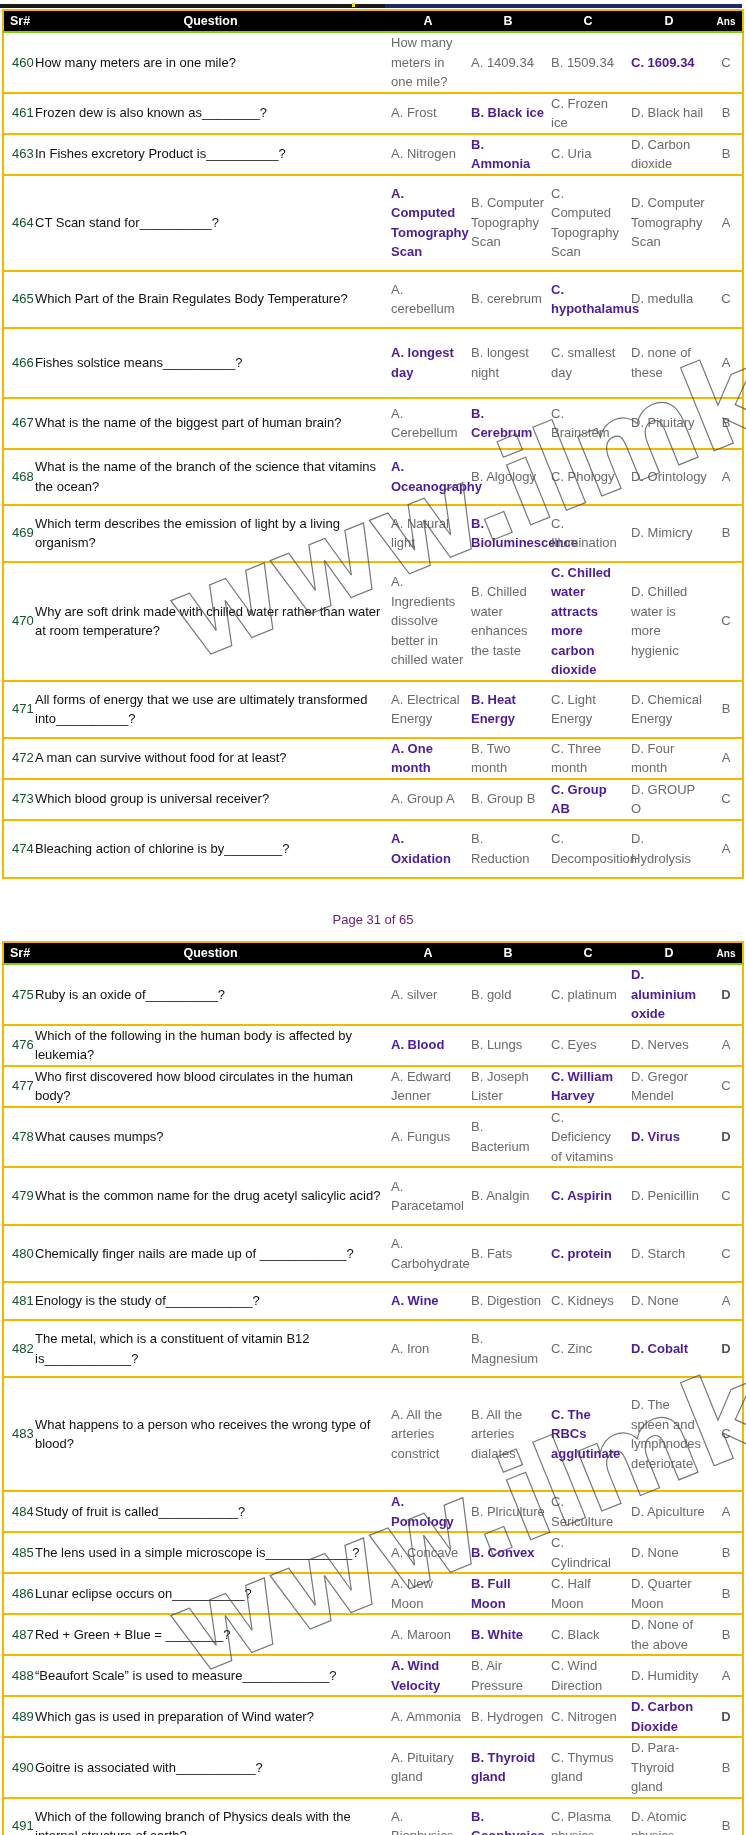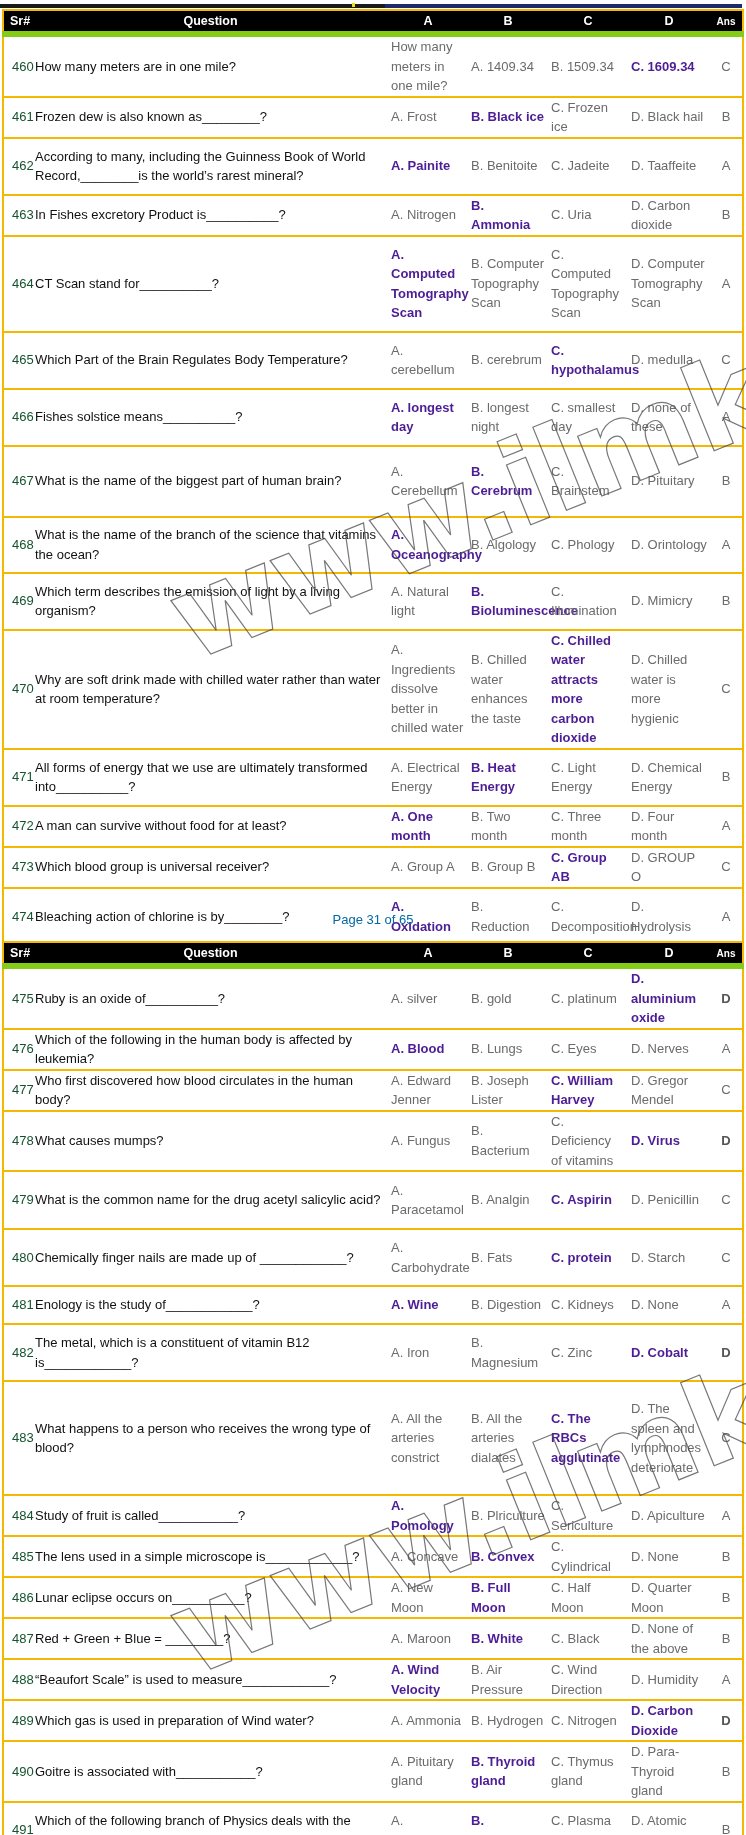--- a/index.html
+++ b/index.html
@@ -6,32 +6,32 @@
   body { width:746px; height:1835px; position:relative; overflow:hidden;
          font-family:"Liberation Sans", "DejaVu Sans", sans-serif; color:#000; }
   .topbar { position:absolute; left:0; top:4px; width:742px; height:4px; }
   .topbar .dark { position:absolute; left:0; top:0; width:385px; height:4px; background:#1a1a1a; }
   .topbar .navy { position:absolute; left:385px; top:0; width:357px; height:4px; background:#1f2a6b; }
   .topbar .dot { position:absolute; left:352px; top:-1px; width:3px; height:4px; background:#f5e000; }
 
   table.q { position:absolute; left:2px; width:740px; border-collapse:collapse; table-layout:fixed;
             border:2px solid #f5b800; }
   table.q th { background:#000; color:#fff; font-weight:bold; font-size:12.5px; height:20px; padding:0;
-               border-bottom:6px solid #84cc16; }
+               border-bottom:2px solid #84cc16; }
   table.q th.sr { text-align:left; padding-left:6px; }
   table.q th.ans { font-size:10px; }
   table.q td { border-top:2px solid #f5b800; vertical-align:middle; padding:0 3px; font-size:13px; line-height:19.5px; }
   td.sr { font-size:8px; color:#14532d; text-align:left; padding-left:8px !important; }
   td.qt { color:#111; font-size:13.5px; padding-left:2px !important; }
   td.opt { color:#6b6b6b; }
   td.opt.correct { color:#4c1d95; font-weight:bold; }
   td.ans { color:#6b6b6b; text-align:center; }
   td.ans.bold { font-weight:bold; color:#555; }
 
-  .footer { position:absolute; left:0; width:746px; text-align:center; font-size:13px; color:#0369a1; }
+  .footer { position:absolute; left:0; width:746px; text-align:center; font-size:13px; color:#701a75; }
   .wm { position:absolute; pointer-events:none; font-size:118px; font-weight:bold; color:transparent;
         -webkit-text-stroke:1.2px #4a4a4a; transform:rotate(-22deg); transform-origin:left top;
         white-space:nowrap; opacity:0.75; font-family:"DejaVu Sans", sans-serif; letter-spacing:-2px; }
 </style>
 </head>
 <body>
 
 <div class="topbar">
   <div class="dark"></div>
   <div class="navy"></div>
@@ -71,29 +71,20 @@
       </tr>
       <tr style="height: 38px;">
         <td class="sr">461</td>
         <td class="qt">Frozen dew is also known as________?</td>
         <td class="opt">A. Frost</td>
         <td class="opt correct">B. Black ice</td>
         <td class="opt">C. Frozen ice</td>
         <td class="opt">D. Black hail</td>
         <td class="ans">B</td>
       </tr>
-      <tr style="height: 57px;">
-        <td class="sr">462</td>
-        <td class="qt">According to many, including the Guinness Book of World Record,________is the world’s rarest mineral?</td>
-        <td class="opt correct">A. Painite</td>
-        <td class="opt">B. Benitoite</td>
-        <td class="opt">C. Jadeite</td>
-        <td class="opt">D. Taaffeite</td>
-        <td class="ans">A</td>
-      </tr>
       <tr style="height: 39px;">
         <td class="sr">463</td>
         <td class="qt">In Fishes excretory Product is__________?</td>
         <td class="opt">A. Nitrogen</td>
         <td class="opt correct">B. Ammonia</td>
         <td class="opt">C. Uria</td>
         <td class="opt">D. Carbon dioxide</td>
         <td class="ans">B</td>
       </tr>
       <tr style="height: 96px;">
@@ -107,30 +98,30 @@
       </tr>
       <tr style="height: 57px;">
         <td class="sr">465</td>
         <td class="qt">Which Part of the Brain Regulates Body Temperature?</td>
         <td class="opt">A. cerebellum</td>
         <td class="opt">B. cerebrum</td>
         <td class="opt correct">C. hypothalamus</td>
         <td class="opt">D. medulla</td>
         <td class="ans">C</td>
       </tr>
-      <tr style="height: 57px;">
+      <tr style="height: 70px;">
         <td class="sr">466</td>
         <td class="qt">Fishes solstice means__________?</td>
         <td class="opt correct">A. longest day</td>
         <td class="opt">B. longest night</td>
         <td class="opt">C. smallest day</td>
         <td class="opt">D. none of these</td>
         <td class="ans">A</td>
       </tr>
-      <tr style="height: 71px;">
+      <tr style="height: 51px;">
         <td class="sr">467</td>
         <td class="qt">What is the name of the biggest part of human brain?</td>
         <td class="opt">A. Cerebellum</td>
         <td class="opt correct">B. Cerebrum</td>
         <td class="opt">C. Brainstem</td>
         <td class="opt">D. Pituitary</td>
         <td class="ans">B</td>
       </tr>
       <tr style="height: 56px;">
         <td class="sr">468</td>

